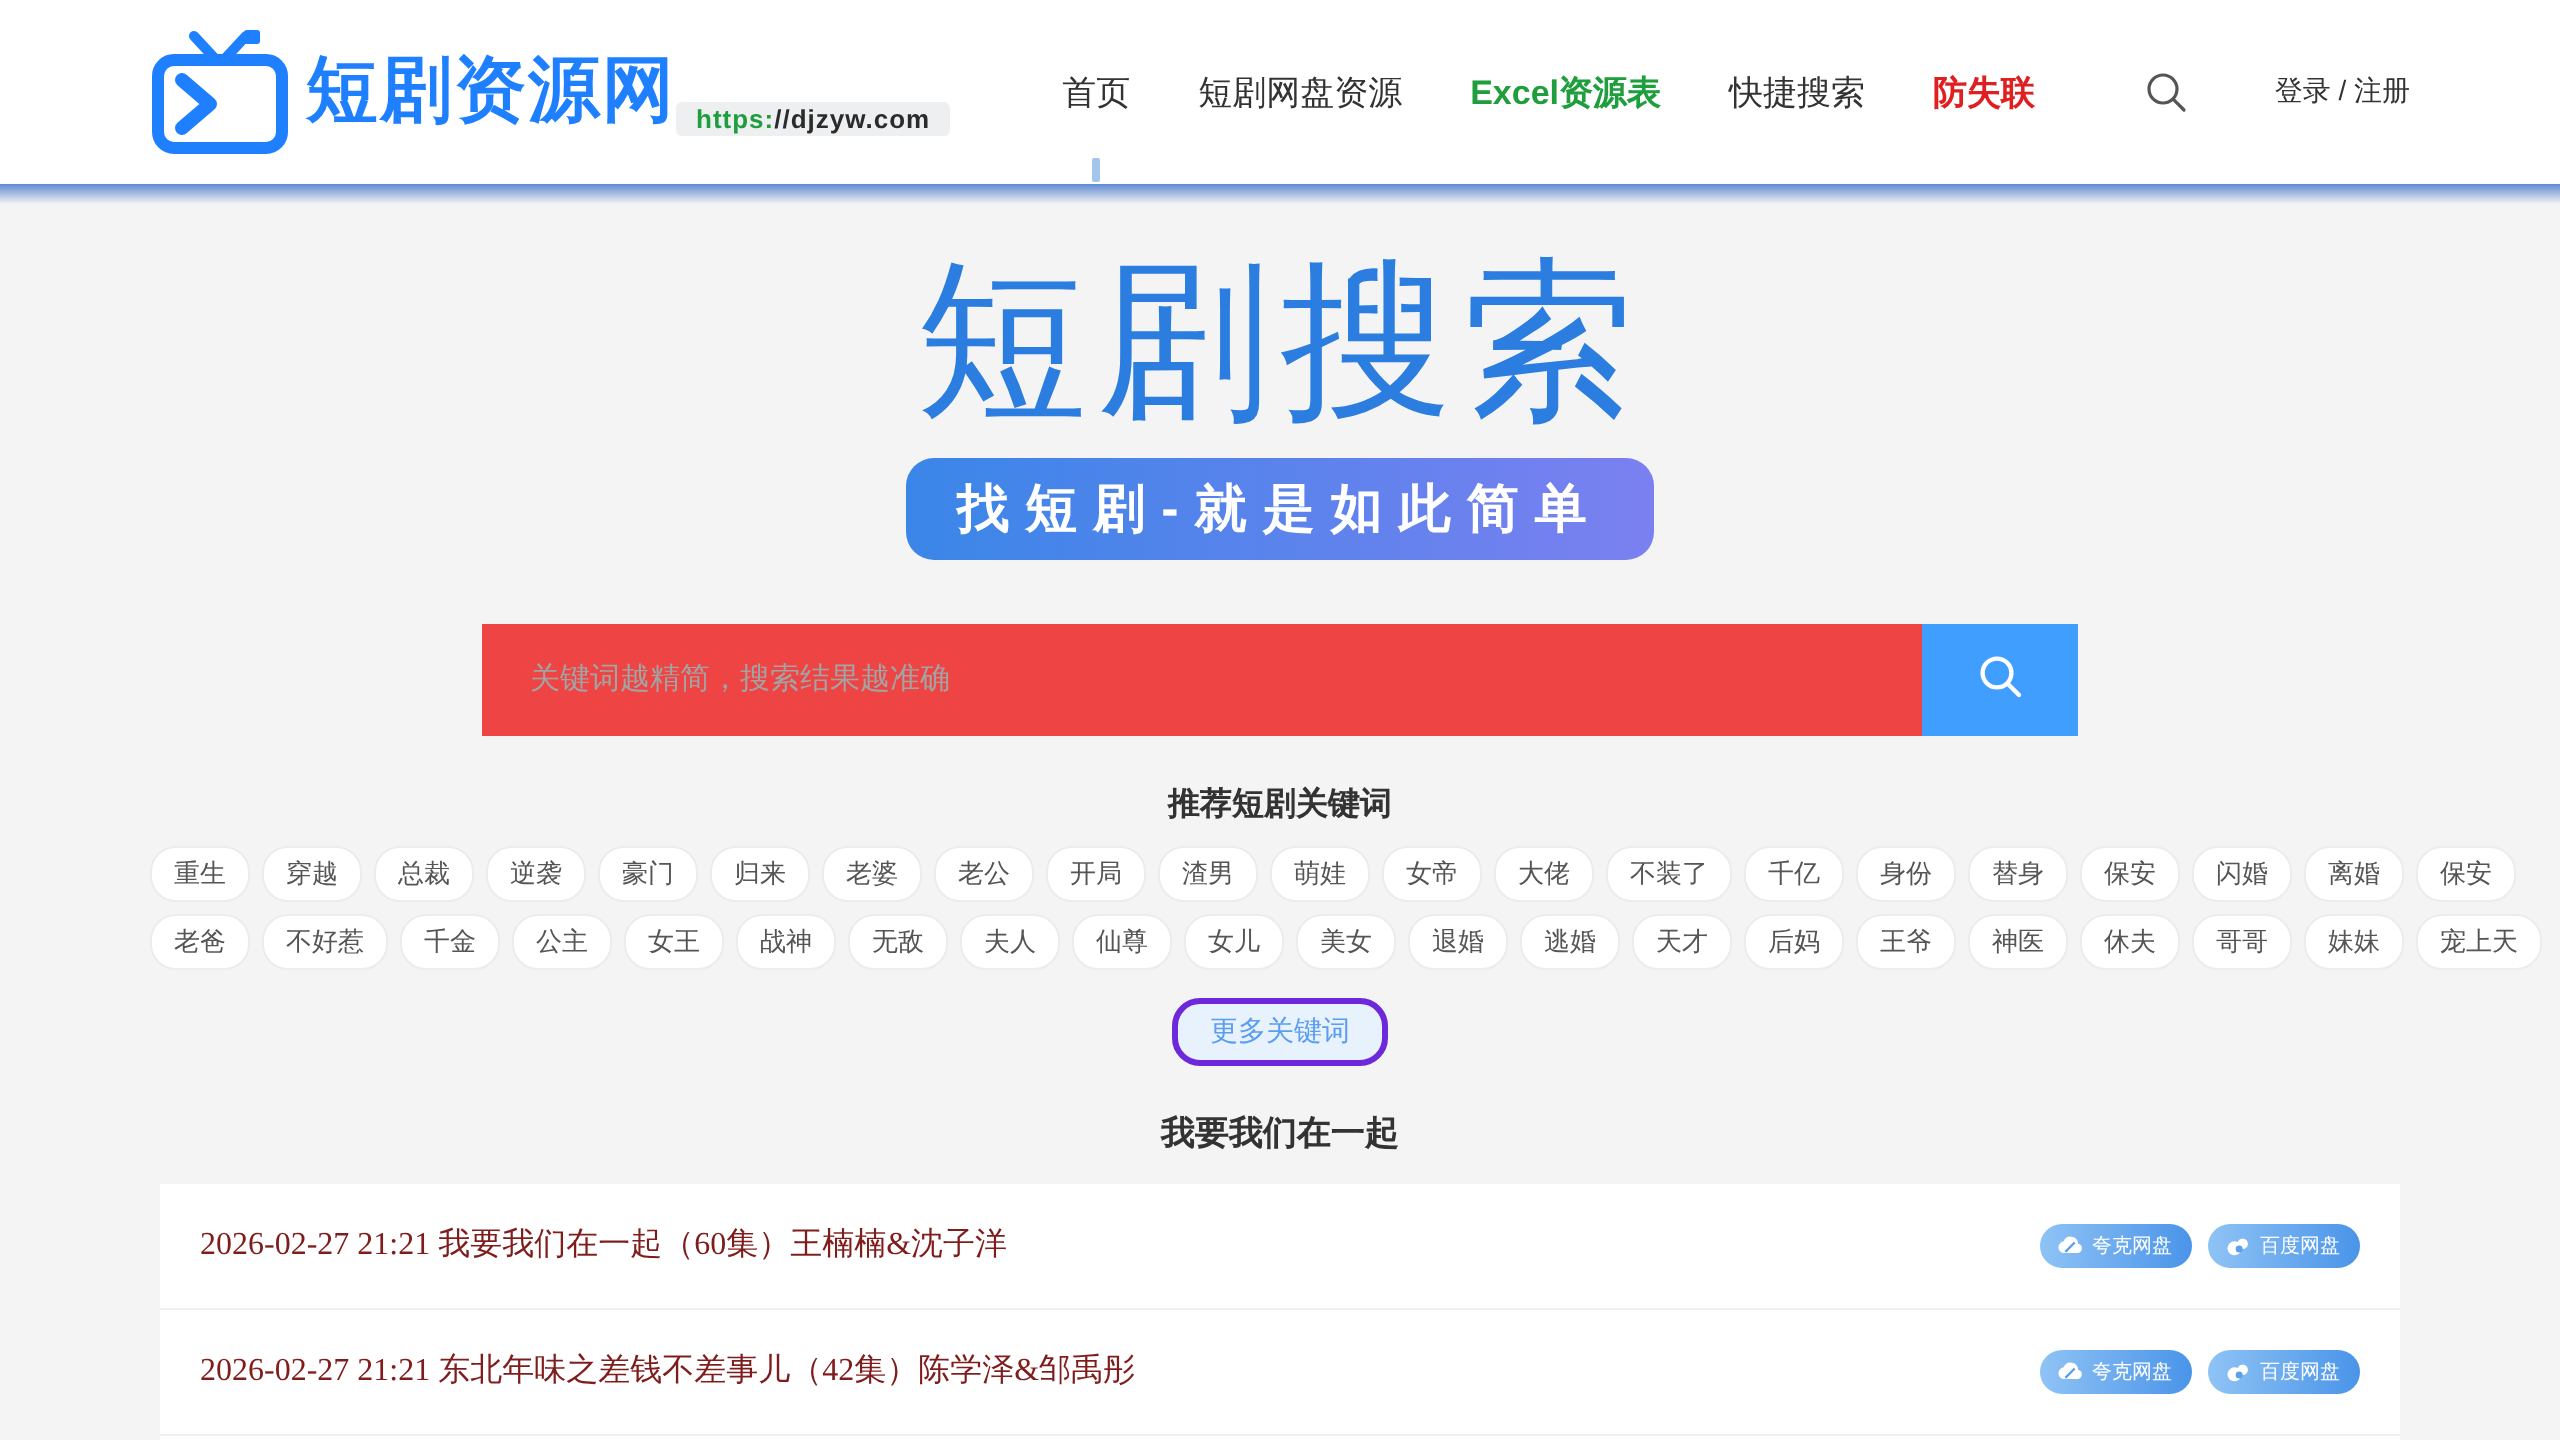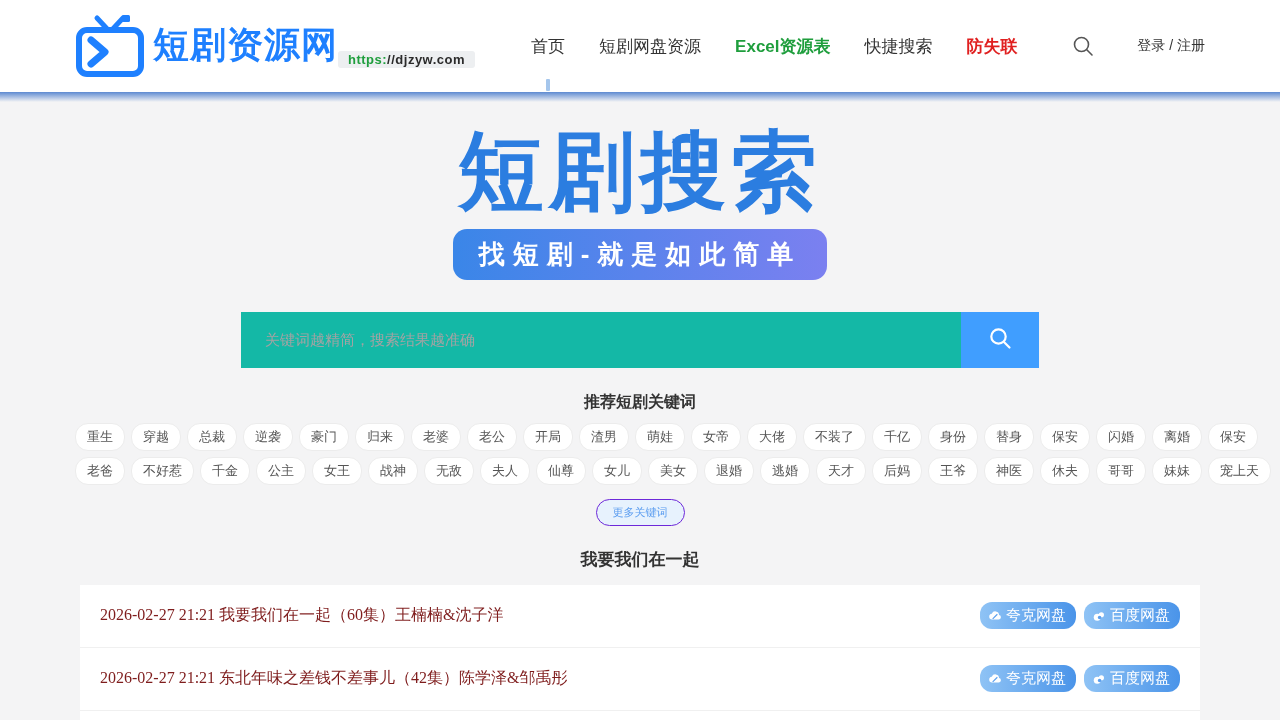--- a/index.html
+++ b/index.html
@@ -25,49 +25,49 @@
       bottom:-33px; width:4px; height:12px; background:#a5c6ec; border-radius:1px; }
 
   .header-right { margin-left:auto; display:flex; align-items:center; gap:42px; }
   .header-search-icon { cursor:pointer; display:flex; }
   .login-link { font-size:14px; color:#333; cursor:pointer; white-space:nowrap; }
 
   .header-glow { height:10px; background:linear-gradient(180deg, rgba(77,126,205,.9), rgba(244,244,245,0)); }
 
   
   .hero { text-align:center; }
-  .hero-title { margin-top:22px; font-size:86px; font-weight:700; color:#2b7de0; letter-spacing:5px; line-height:1.1; }
+  .hero-title { margin-top:22px; font-size:86px; font-weight:400; color:#2b7de0; letter-spacing:5px; line-height:1.1; }
   .hero-tagline { display:inline-block; margin-top:10px; padding:8px 26px; border-radius:14px;
       background:linear-gradient(90deg,#3a86e8,#7b80f0); color:#fff; font-size:26px; font-weight:bold; letter-spacing:8px; }
 
   
   .search-bar { width:798px; margin:32px auto 0; display:flex; height:56px; }
-  .search-input { flex:1; border:none; outline:none; background:#14b8a6; padding:0 24px; font-size:15px; color:#333;
+  .search-input { flex:1; border:none; outline:none; background:#ef4444; padding:0 24px; font-size:15px; color:#333;
       font-family:"Liberation Sans","DejaVu Sans",sans-serif; }
   .search-input::placeholder { color:#a3a3a3; }
   .search-btn { width:78px; background:#409eff; border:none; cursor:pointer; display:flex; align-items:center; justify-content:center; }
 
   
   .kw-heading { text-align:center; font-size:16px; font-weight:bold; color:#333; margin-top:24px; }
   .tag-rows { width:1130px; margin:10px auto 0; }
   .tag-row { display:flex; justify-content:flex-start; gap:6px; margin-top:6px; }
   .tag { background:#fff; border:1px solid #ececec; border-radius:13px; padding:4px 11px; font-size:13px; color:#555;
       cursor:pointer; white-space:nowrap; }
   .more-wrap { text-align:center; margin-top:14px; }
-  .more-btn { display:inline-block; background:#e7f2fd; border:1px solid #6d28d9; color:#5b9df0; font-size:11px;
+  .more-btn { display:inline-block; background:#e7f2fd; border:3px solid #6d28d9; color:#5b9df0; font-size:14px;
       padding:5px 16px; border-radius:14px; cursor:pointer; }
 
   
   .latest-heading { text-align:center; font-size:17px; font-weight:bold; color:#333; margin-top:22px; }
   .latest-list { width:1120px; margin:14px auto 0; background:#fff; }
   .list-row { display:flex; align-items:center; justify-content:space-between; height:63px; padding:0 20px;
       border-bottom:1px solid #f0f0f0; cursor:pointer; }
   .row-title { font-size:16px; color:#7f1d1d;font-family:Liberation Serif, serif; }
   .row-btns { display:flex; gap:8px; }
-  .pan-btn { display:inline-flex; align-items:center; gap:4px; border:none; cursor:pointer; color:#fff; font-size:15px;
+  .pan-btn { display:inline-flex; align-items:center; gap:4px; border:none; cursor:pointer; color:#fff; font-size:10px;
       padding:4px 10px 4px 8px; border-radius:12px; background:linear-gradient(90deg,#8fc3f5,#4a94e9);
       font-family:"Liberation Sans","DejaVu Sans",sans-serif; }
   .pan-btn svg { display:block; }
 </style>
 </head>
 <body>
 
 <div class="header">
   <div class="header-inner">
     <div class="logo">

